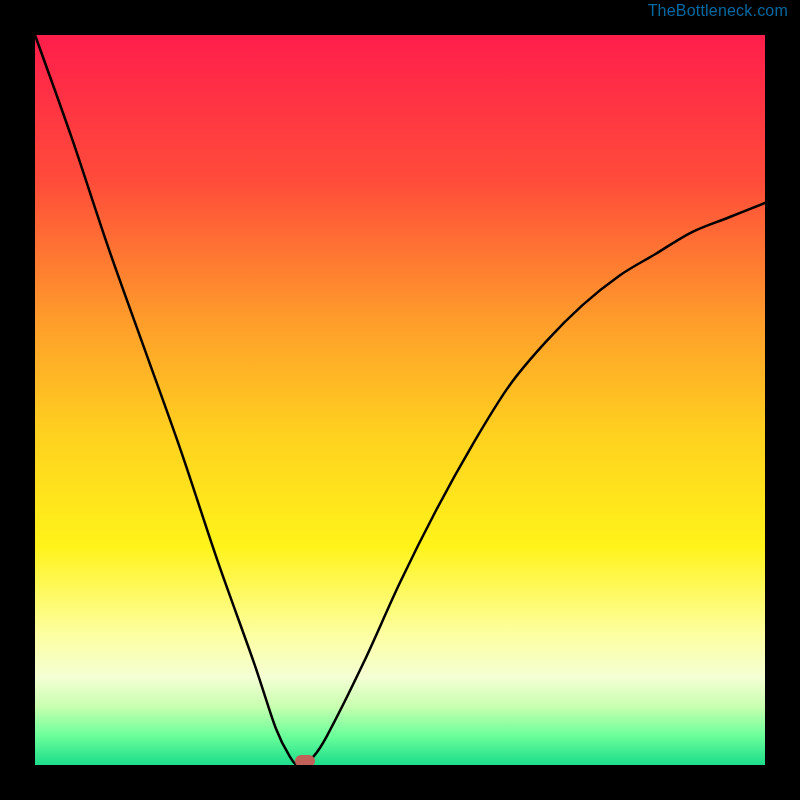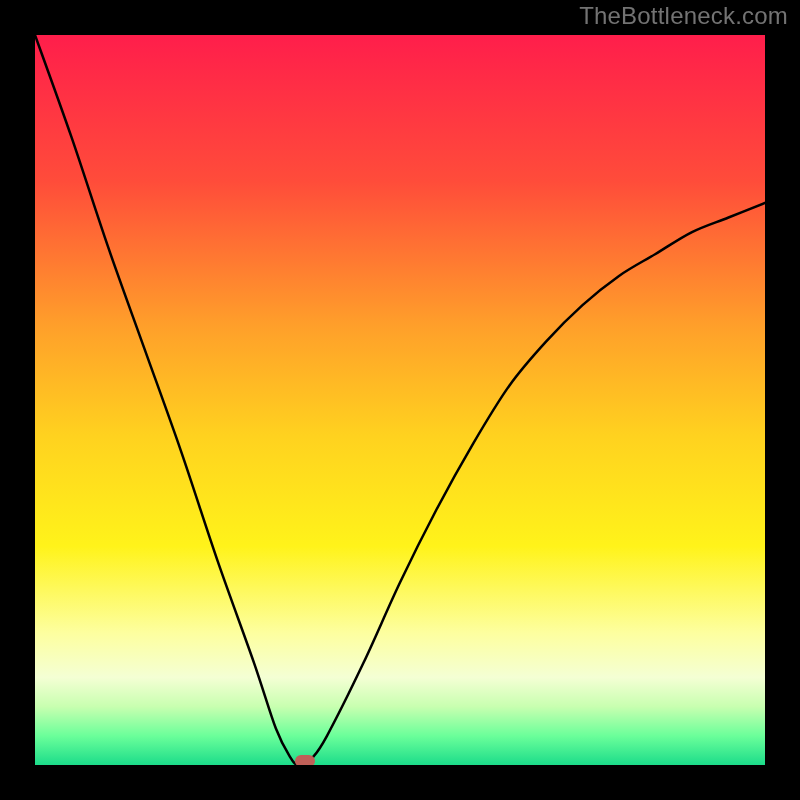--- a/index.html
+++ b/index.html
@@ -13,22 +13,22 @@
   .frame {
     position: relative;
     width: 800px;
     height: 800px;
     background: #000000;
   }
   .watermark {
     position: absolute;
     top: 2px;
     right: 12px;
-    color: #737373;
-    font-size: 24px;
+    color: #0369a1;
+    font-size: 16px;
     font-weight: 500;
     letter-spacing: 0.2px;
     z-index: 10;
   }
   .plot-area {
     position: absolute;
     left: 35px;
     top: 35px;
     width: 730px;
     height: 730px;

